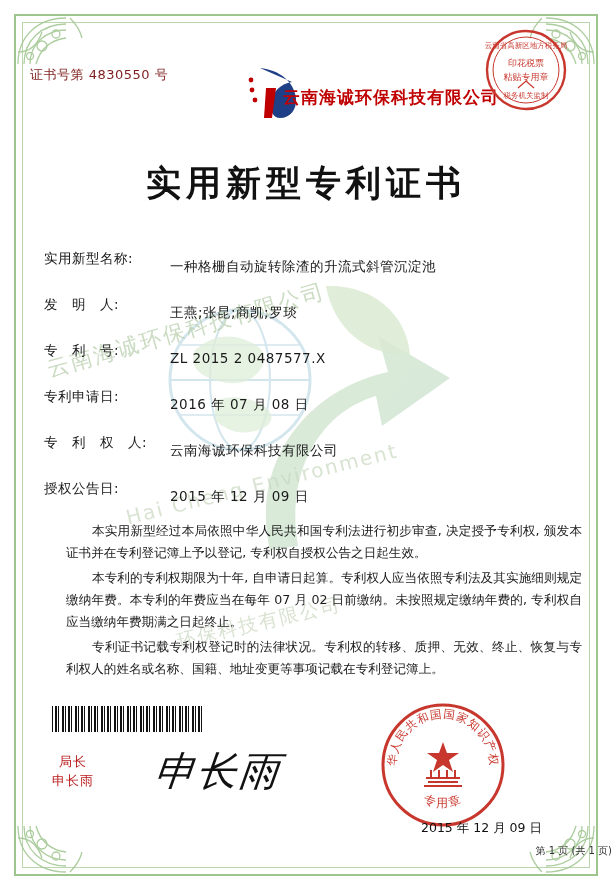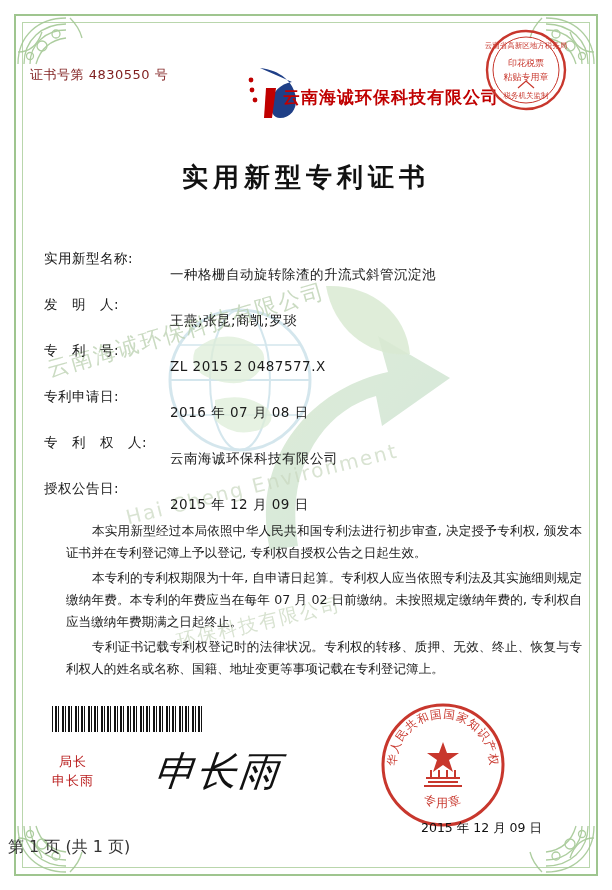--- a/index.html
+++ b/index.html
@@ -130,21 +130,21 @@
     width: 84px;
     height: 84px;
   }
 
   .title {
     position: absolute;
     left: 0;
     right: 0;
     top: 160px;
     text-align: center;
-    font-size: 26px;
+    font-size: 35px;
     font-weight: bold;
     letter-spacing: 5px;
     color: #111;
     font-family: Liberation Serif, serif;
   }
 
   
   .fields {
     position: absolute;
     left: 44px;
@@ -160,21 +160,21 @@
   .field .label {
     position: absolute;
     left: 0;
     top: 0;
     white-space: nowrap;
     letter-spacing: 0.5px;
   }
   .field .value {
     position: absolute;
     left: 126px;
-    top: 16px;
+    top: 8px;
     white-space: nowrap;
     letter-spacing: 0.5px;
   }
   .field-title .label { letter-spacing: 0.5px; }
 
   
   .body-text {
     position: absolute;
     left: 48px;
     top: 520px;
@@ -241,22 +241,22 @@
     top: 820px;
     font-size: 12.5px;
     color: #111;
   }
 
   .page-footer {
     position: absolute;
     left: 0;
     right: 0;
     bottom: 32px;
-    text-align: left;
-    font-size: 16px;
+    text-align: right;
+    font-size: 10px;
     color: #333;
     margin-left: 8px;
   }
 </style>
 </head>
 <body>
 
 <div class="page">
 
   <div class="border-outer"></div>

